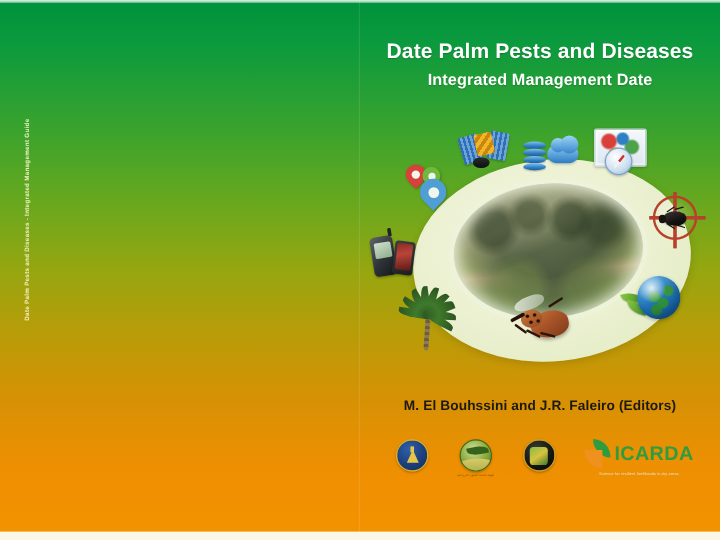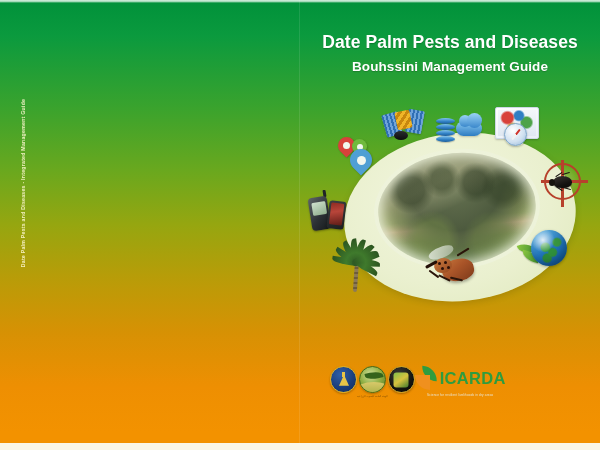--- a/index.html
+++ b/index.html
@@ -187,21 +187,21 @@
       border-radius:60% 40% 55% 45%;transform:rotate(-18deg);
       background:linear-gradient(140deg,rgba(236,240,233,.82),rgba(200,210,196,.55));}
   .weevil .leg{position:absolute;height:1.8px;background:#2b150a;border-radius:1px;}
 
   
   .editors{position:absolute;left:0;top:333px;width:300px;text-align:center;
       font-size:11.4px;font-weight:bold;color:#1a1a12;letter-spacing:.1px;}
 
   
   .logos{position:absolute;left:30px;top:366px;width:248px;height:48px;
-      display:flex;align-items:flex-start;}
+      display:flex;align-items:flex-start;justify-content:space-between;}
   .logo-cell{position:relative;display:flex;flex-direction:column;
       align-items:center;}
 
   .seal{width:27px;height:27px;border-radius:50%;position:relative;
       background:radial-gradient(circle at 38% 30%, #2f5fa8 0%, #1b3f7d 55%, #122b58 100%);
       border:1.6px solid #d8b22c;box-sizing:border-box;
       box-shadow:0 1px 2px rgba(0,0,0,.28);}
   .seal .flask{position:absolute;left:50%;top:50%;transform:translate(-50%,-48%);
       width:0;height:0;border-left:5px solid transparent;border-right:5px solid transparent;
       border-bottom:11px solid #e8c547;}
@@ -247,21 +247,21 @@
 
   <div class="spine">
     <div class="spine-line"></div>
     <div class="spine-text">Date Palm Pests and Diseases - Integrated Management Guide</div>
   </div>
 
   <div class="front">
 
     <div class="title-block">
       <div class="title-main">Date Palm Pests and Diseases</div>
-      <div class="title-sub">Bouhssini Management Guide</div>
+      <div class="title-sub">Integrated Management Date</div>
     </div>
 
     <div class="collage">
 
       <div class="ellipse-base"></div>
       <div class="grove"></div>
       <div class="grove-fade"></div>
 
       <div class="ic sat" style="left:76px;top:2px;width:40px;height:44px;">
         <div class="panel" style="left:0px;top:6px;transform:rotate(-16deg);"></div>
@@ -355,20 +355,21 @@
         <div class="spot" style="left:21px;top:21px;"></div>
         <div class="snout" style="left:-1px;top:18px;"></div>
         <div class="leg" style="left:2px;top:28px;width:12px;transform:rotate(36deg);"></div>
         <div class="leg" style="left:12px;top:32px;width:13px;transform:rotate(26deg);"></div>
         <div class="leg" style="left:24px;top:33px;width:13px;transform:rotate(14deg);"></div>
         <div class="leg" style="left:30px;top:6px;width:14px;transform:rotate(-32deg);"></div>
       </div>
 
     </div>
 
+    <div class="editors">M. El Bouhssini and J.R. Faleiro (Editors)</div>
 
     <div class="logos">
 
       <div class="logo-cell">
         <div class="seal">
           <div class="neck"></div>
             <div class="flask"></div>
         </div>
       </div>
 

